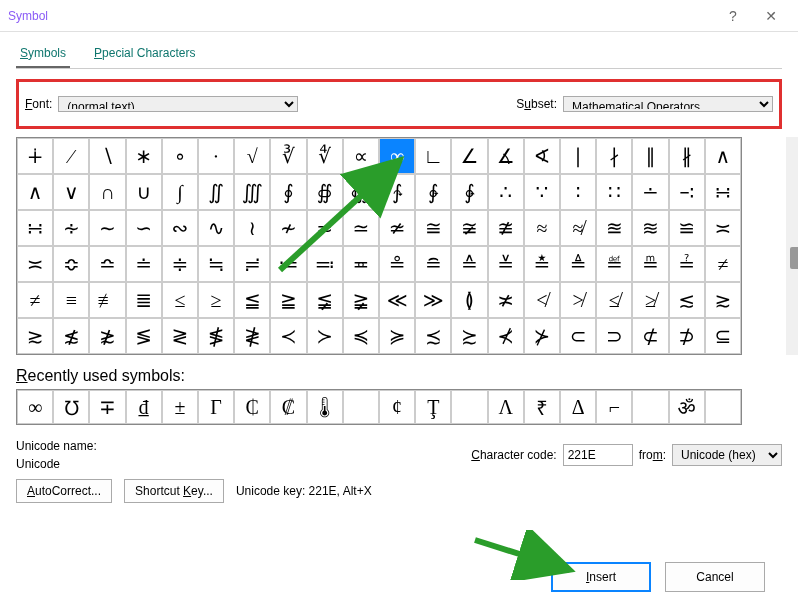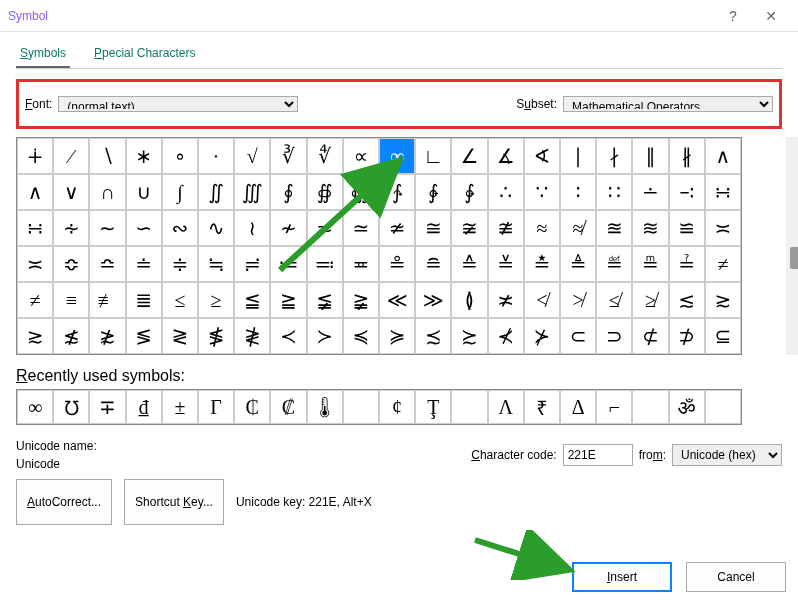--- a/index.html
+++ b/index.html
@@ -21,22 +21,22 @@
 .scroll { position: absolute; right: -22px; top: 0; width: 18px; height: 100%; background: #f0f0f0; display: flex; flex-direction: column; align-items: center; }
 .scroll-thumb { background: #999; width: 10px; height: 22px; margin-top: 110px; border-radius: 2px; }
 .section-label { margin: 12px 0 4px 0; font-size: 16px; }
 .recent-grid { display: grid; grid-template-columns: repeat(20, 1fr); width: 726px; border: 1px solid #888; }
 .recent-grid .cell { border: 1px solid #ccc; height: 34px; display: flex; align-items: center; justify-content: center; font-size: 20px; font-family: "Cambria Math", "Times New Roman", serif; background: #fff; }
 .info-row { display: flex; align-items: center; margin-top: 14px; }
 .info-row .left { flex: 0 0 auto; }
 .info-row .right { margin-left: auto; display: flex; align-items: center; gap: 6px; }
 .info-row input, .info-row select { font-size: 12px; border: 1px solid #aaa; padding: 2px 4px; height: 22px; }
 .btn-row { display: flex; align-items: center; gap: 12px; margin-top: 8px; }
-.btn { border: 1px solid #aaa; background: #fdfdfd; padding: 15px 10px; font-size: 12px; cursor: pointer; }
-.footer { position: absolute; right: 12px; bottom: 14px; display: flex; gap: 14px; }
+.btn { border: 1px solid #aaa; background: #fdfdfd; padding: 4px 10px; font-size: 12px; cursor: pointer; }
+.footer { position: absolute; right: 33px; bottom: 14px; display: flex; gap: 14px; }
 .footer .btn { width: 100px; padding: 6px 0; text-align: center; }
 .footer .btn.primary { border: 2px solid #0a84ff; }
 .u { text-decoration: underline; }
 .arrow1 { position: absolute; left: 270px; top: 150px; pointer-events: none; }
 .arrow2 { position: absolute; left: 470px; top: 530px; pointer-events: none; }
 </style>
 </head>
 <body>
 
 <div class="titlebar">

